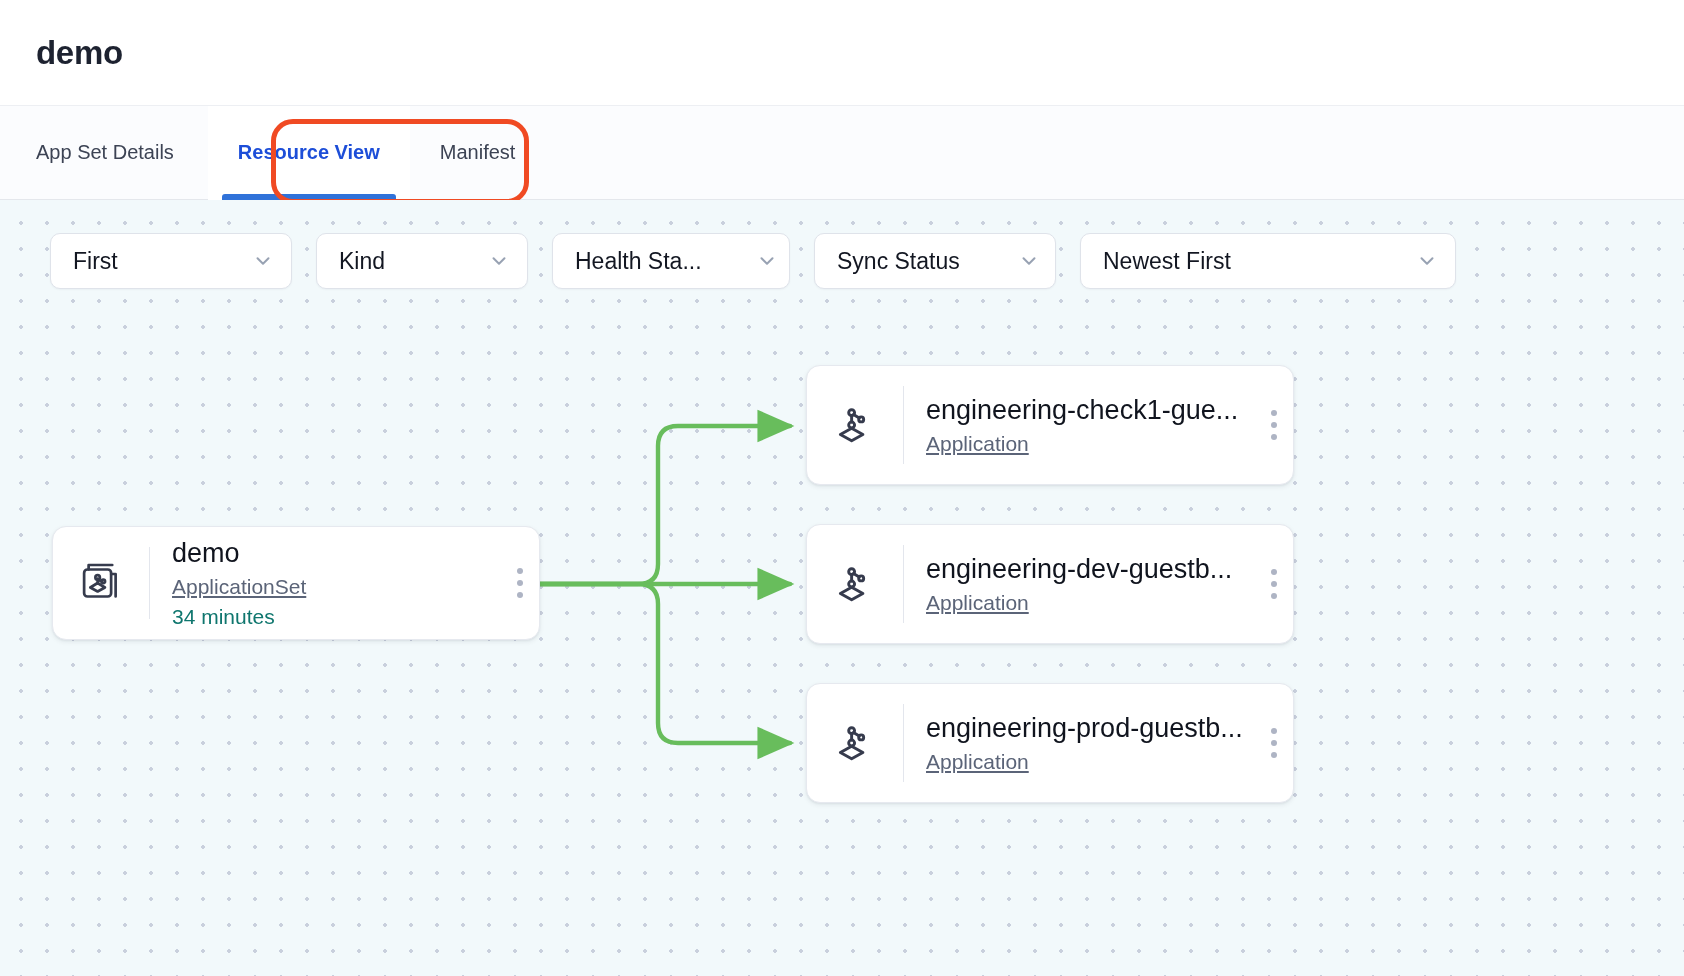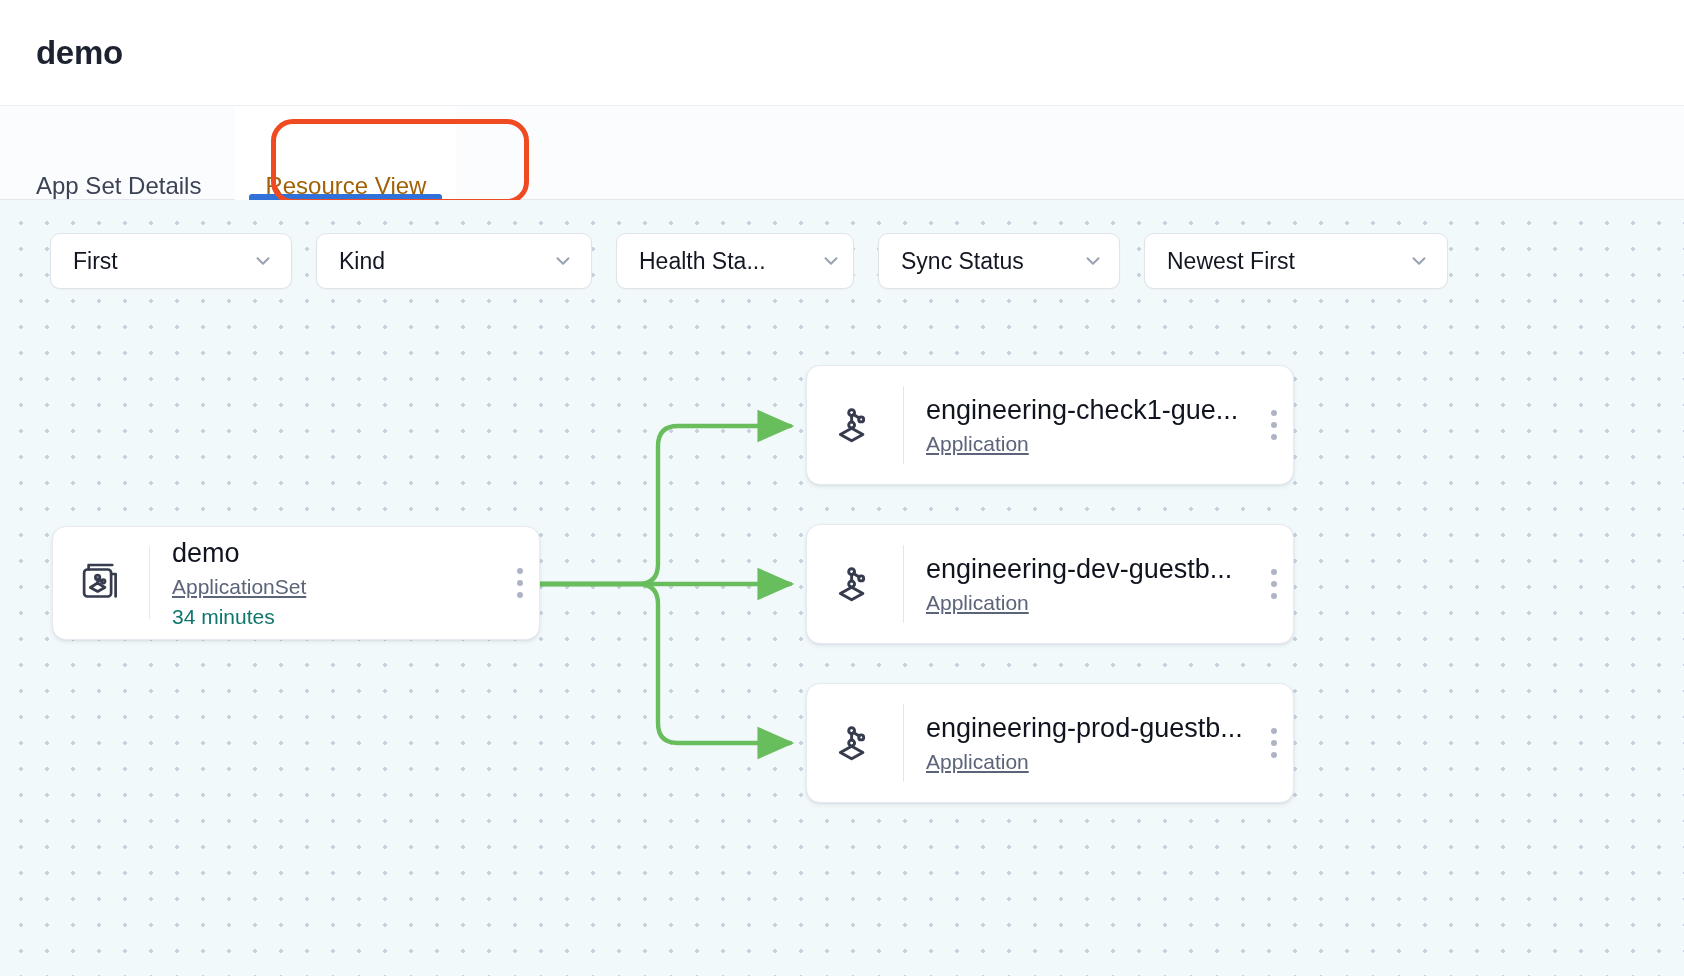--- a/index.html
+++ b/index.html
@@ -46,33 +46,33 @@
     display: flex;
     align-items: center;
     padding-left: 36px;
     background: #fbfcfe;
     border-bottom: 1px solid #e4e7ec;
   }
   .tab {
     position: relative;
     height: 94px;
     display: flex;
-    align-items: flex-end;
+    align-items: center;
     padding: 0 30px;
-    font-size: 24px;
+    font-size: 20px;
     color: #3c4354;
     cursor: pointer;
     background: transparent;
     border: none;
     font-family: "Liberation Sans", sans-serif;
   }
   .tab:first-child { padding-left: 0; padding-right: 34px; }
   .tab.active {
-    font-weight: normal;
-    color: #a16207;
+    font-weight: bold;
+    color: #1d4ed8;
     background: #ffffff;
   }
   .tab.active::after {
     content: "";
     position: absolute;
     left: 14px;
     right: 14px;
     bottom: 0;
     height: 6px;
     background: #3072d9;
@@ -128,24 +128,24 @@
     white-space: nowrap;
   }
   .chev {
     width: 22px;
     height: 22px;
     margin-left: 18px;
     flex: 0 0 22px;
     color: #98a2b3;
   }
   .f-name   { width: 242px; }
-  .f-kind   { width: 276px; }
+  .f-kind   { width: 212px; }
   .f-health { width: 238px; gap: 36px; }
   .f-sync   { width: 242px; gap: 40px; }
-  .f-sort   { width: 304px; }
+  .f-sort   { width: 376px; }
 
   
   .graph { position: absolute; inset: 0; }
   .edges { position: absolute; inset: 0; pointer-events: none; }
 
   .node {
     position: absolute;
     background: #ffffff;
     border: 1px solid #e6e9ef;
     border-radius: 14px;
@@ -231,20 +231,23 @@
   <div class="header">
     <div class="page-title">demo</div>
   </div>
 
   <div class="tabbar">
     <button class="tab">
       <span>App Set Details</span>
     </button>
     <button class="tab active">
       <span>Resource View</span>
+    </button>
+    <button class="tab">
+      <span>Manifest</span>
     </button>
     <div class="tab-highlight"></div>
   </div>
 
   <div class="canvas">
 
     <div class="filters">
 
       <div class="filter f-name">
         <span class="filter-label">First</span>

